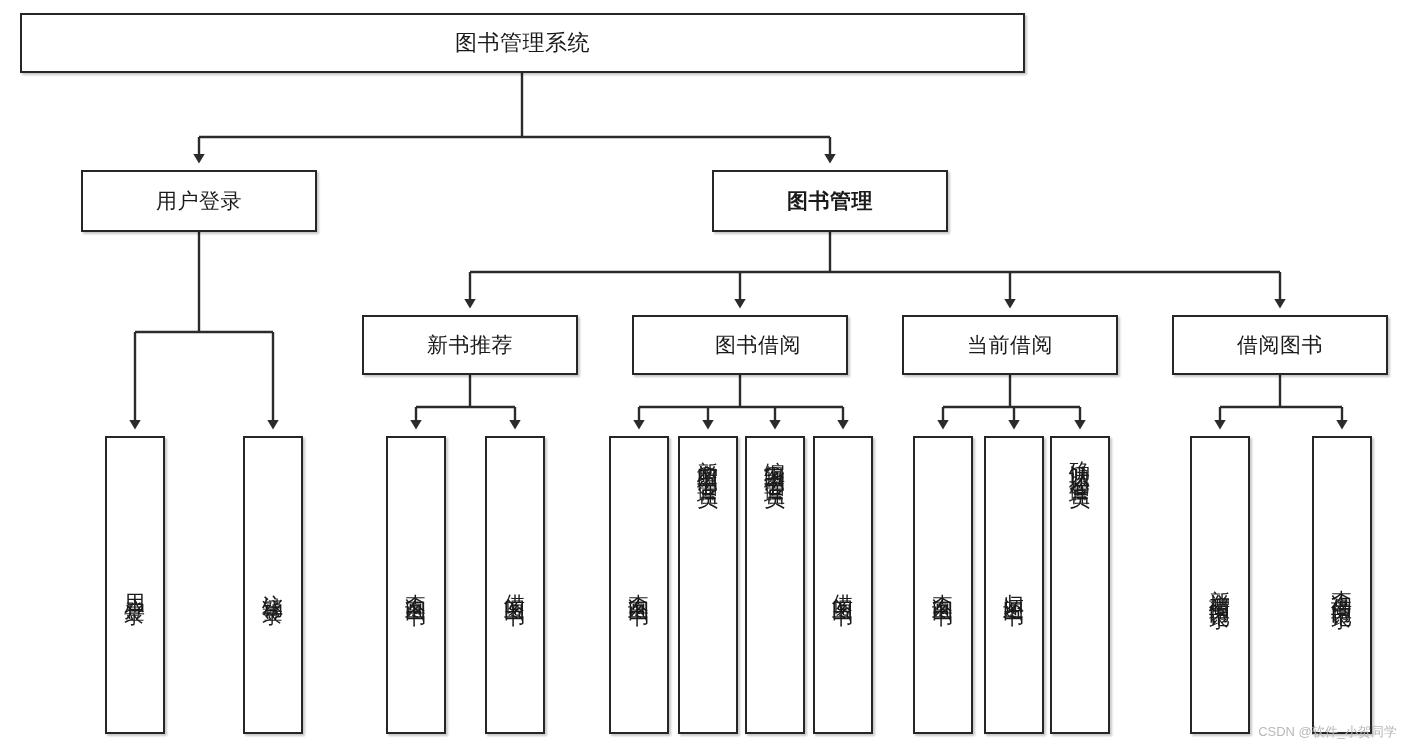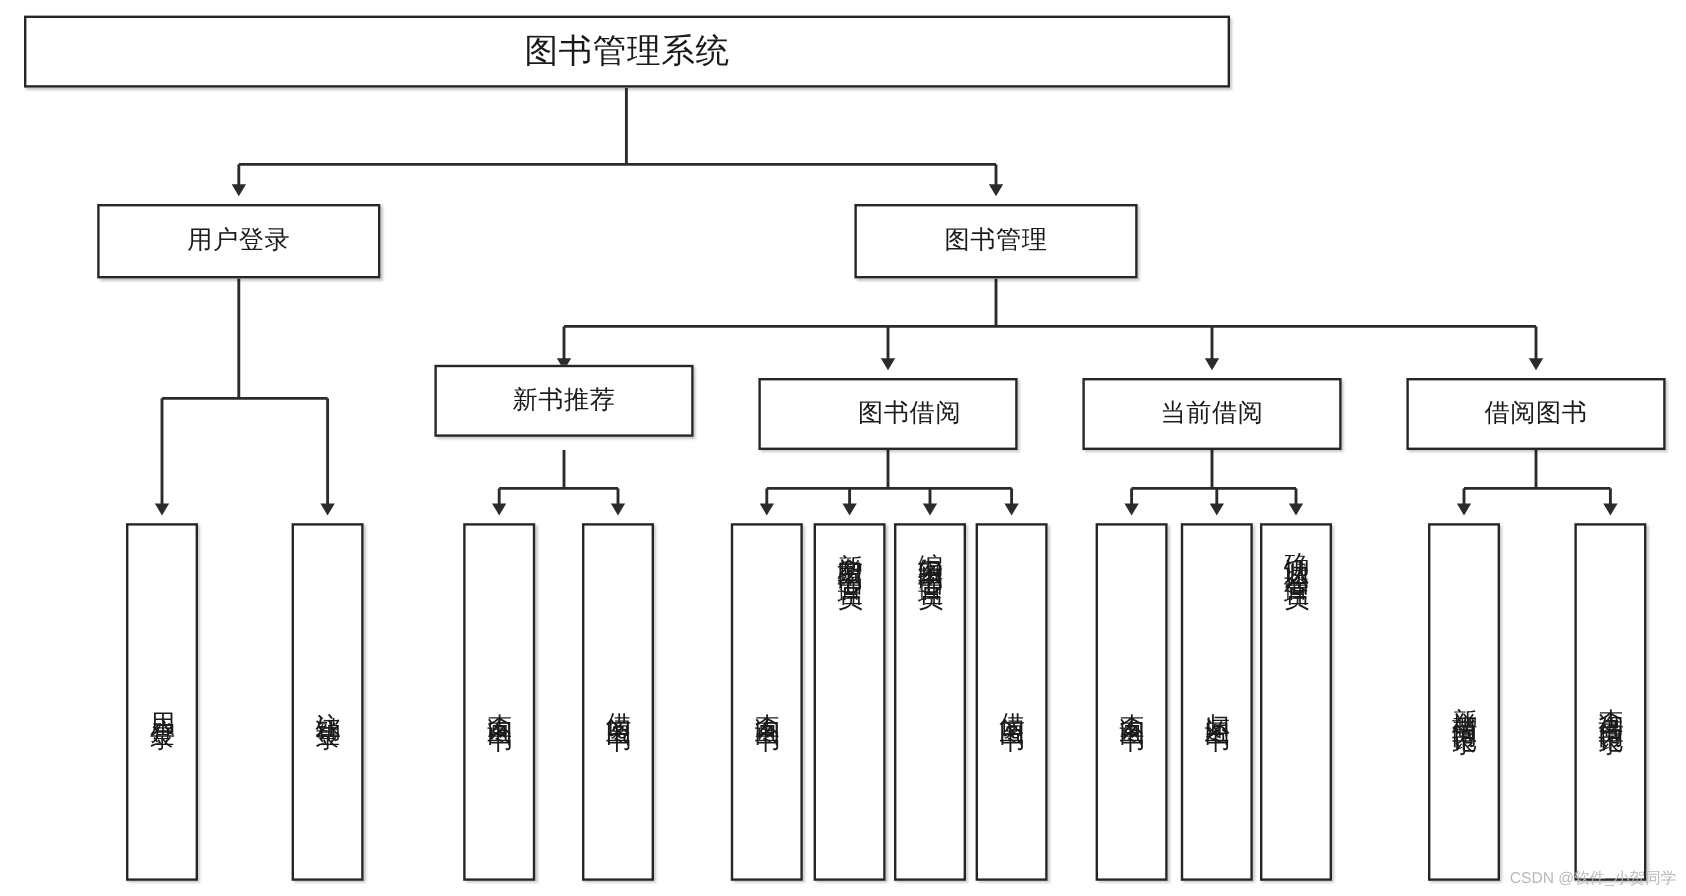--- a/index.html
+++ b/index.html
@@ -41,21 +41,21 @@
     display: block;
     text-align: center;
     line-height: 1.12;
     white-space: nowrap;
   }
   
   .node.h .lbl {
     font-size: 21px;
     letter-spacing: 0.5px;
   }
-  .node.root .lbl { font-size: 28px; }
+  .node.root .lbl { font-size: 22px; }
   
   .node.v {
     align-items: flex-start;
     padding-top: 6px;
   }
   .node.v .lbl {
     writing-mode: vertical-rl;
     text-orientation: upright;
     font-size: 21px;
     line-height: 1.0;
@@ -132,25 +132,25 @@
     </g>
   </svg>
 
   <div class="node h root" style="left:20px; top:13px; width:1005px; height:60px;">
     <span class="lbl">图书管理系统</span>
   </div>
 
   <div class="node h" style="left:81px; top:170px; width:236px; height:62px;">
     <span class="lbl">用户登录</span>
   </div>
-  <div class="node h" style="left:712px; top:170px; width:236px; height:62px;">
+  <div class="node h" style="left:712px; top:170px; width:236px; height:62px;font-weight:bold;">
     <span class="lbl">图书管理</span>
   </div>
 
-  <div class="node h" style="left:362px; top:304px; width:216px; height:60px;">
+  <div class="node h" style="left:362px; top:315px; width:216px; height:60px;">
     <span class="lbl">新书推荐</span>
   </div>
   <div class="node h" style="left:632px; top:315px; width:216px; height:60px;padding-left:36px;">
     <span class="lbl">图书借阅</span>
   </div>
   <div class="node h" style="left:902px; top:315px; width:216px; height:60px;">
     <span class="lbl">当前借阅</span>
   </div>
   <div class="node h" style="left:1172px; top:315px; width:216px; height:60px;">
     <span class="lbl">借阅图书</span>

